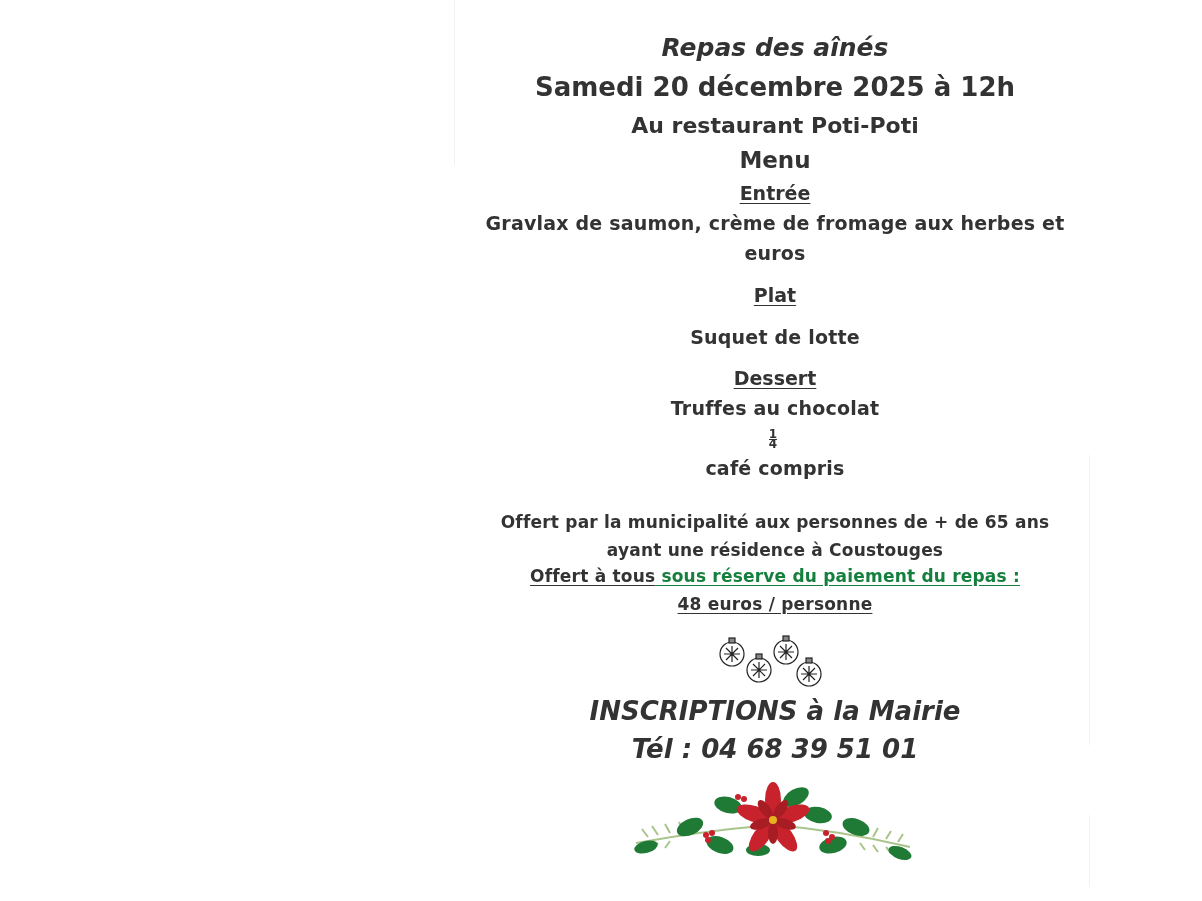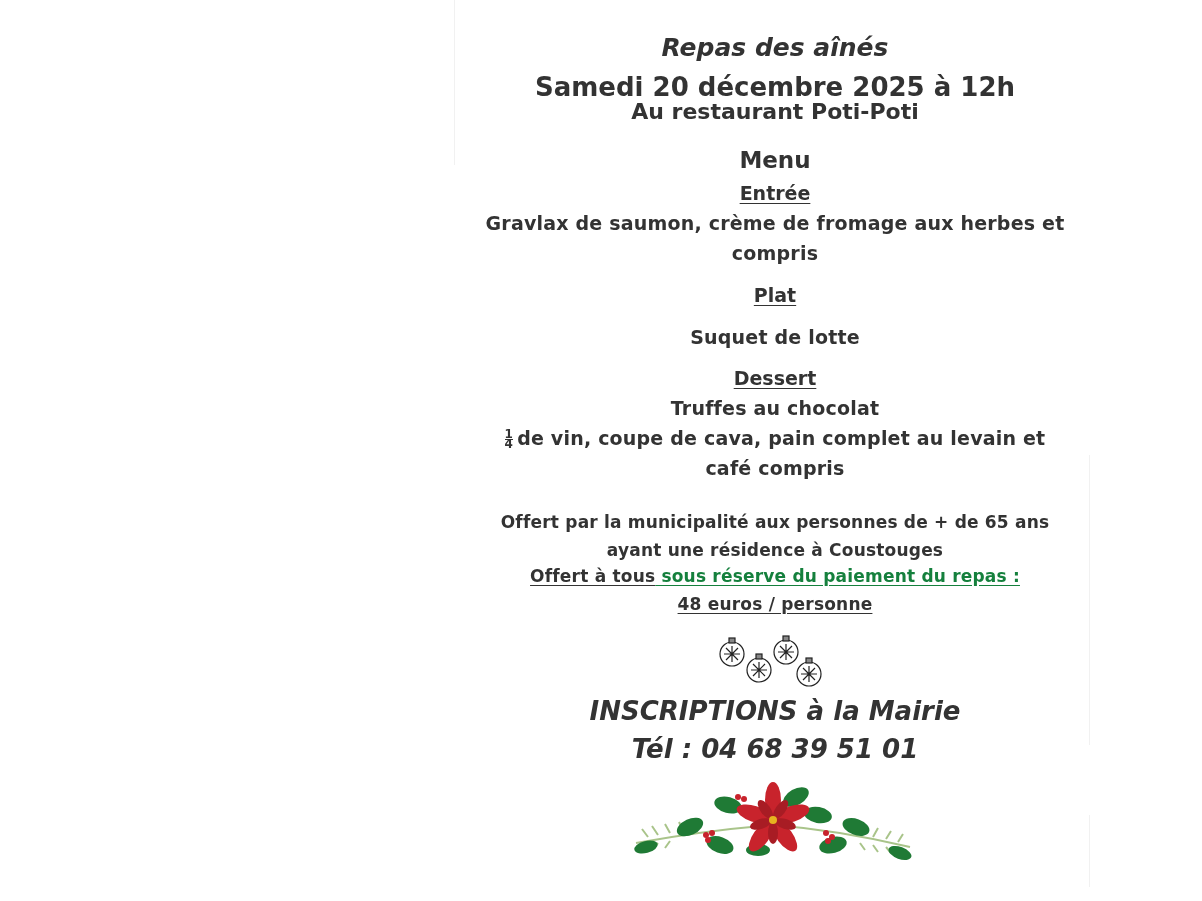--- a/index.html
+++ b/index.html
@@ -26,35 +26,35 @@
 </head>
 <body>
 
 <div class="scanline" style="left:454px; top:0; height:165px;"></div>
 <div class="scanline" style="left:1089px; top:455px; height:290px;"></div>
 <div class="scanline" style="left:1089px; top:815px; height:72px;"></div>
 
 <div>
   <div class="line t-title" style="top:33px;">Repas des aînés</div>
   <div class="line t-date" style="top:72px;">Samedi 20 décembre 2025 à 12h</div>
-  <div class="line t-rest" style="top:99px;text-align:center;">Au restaurant Poti-Poti</div>
+  <div class="line t-rest" style="top:113px;text-align:center;">Au restaurant Poti-Poti</div>
   <div class="line t-menu" style="top:147px;">Menu</div>
 
   <div class="line t-head" style="top:182px;">Entrée</div>
   <div class="line t-body" style="top:212px;">Gravlax de saumon, crème de fromage aux herbes et</div>
-  <div class="line t-body" style="top:242px;">compris</div>
+  <div class="line t-body" style="top:242px;">euros</div>
 
   <div class="line t-head" style="top:284px;">Plat</div>
   <div class="line t-body" style="top:326px;">Suquet de lotte</div>
 
   <div class="line t-head" style="top:367px;">Dessert</div>
   <div class="line t-body" style="top:397px;">Truffes au chocolat</div>
 
   <div class="line t-body" style="top:427px;">
-    <span class="frac"><span class="n">1</span><span>4</span></span><span>de vin, coupe de cava, pain complet au levain et</span>
+    <span class="frac"><span class="n">1</span><span>4</span></span>
   </div>
   <div class="line t-body" style="top:457px;">café compris</div>
 
   <div class="line t-body t-small" style="top:512px;">Offert par la municipalité aux personnes de + de 65 ans</div>
   <div class="line t-body t-small" style="top:540px;">ayant une résidence à Coustouges</div>
   <div class="line t-body t-small" style="top:566px;">
     <span class="u">Offert à tous</span><span class="u gray"> sous réserve du paiement du repas :</span>
   </div>
   <div class="line t-body t-small" style="top:594px;">
     <span class="u">48 euros / personne</span>

